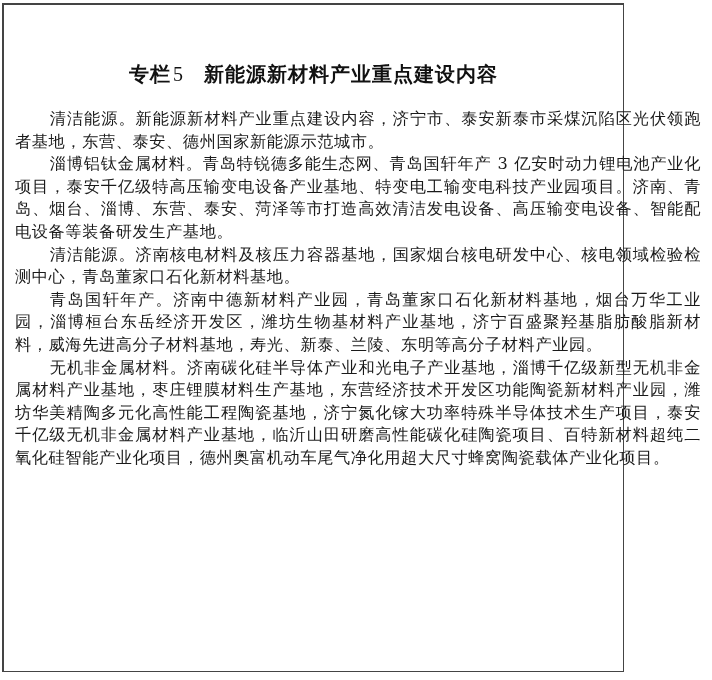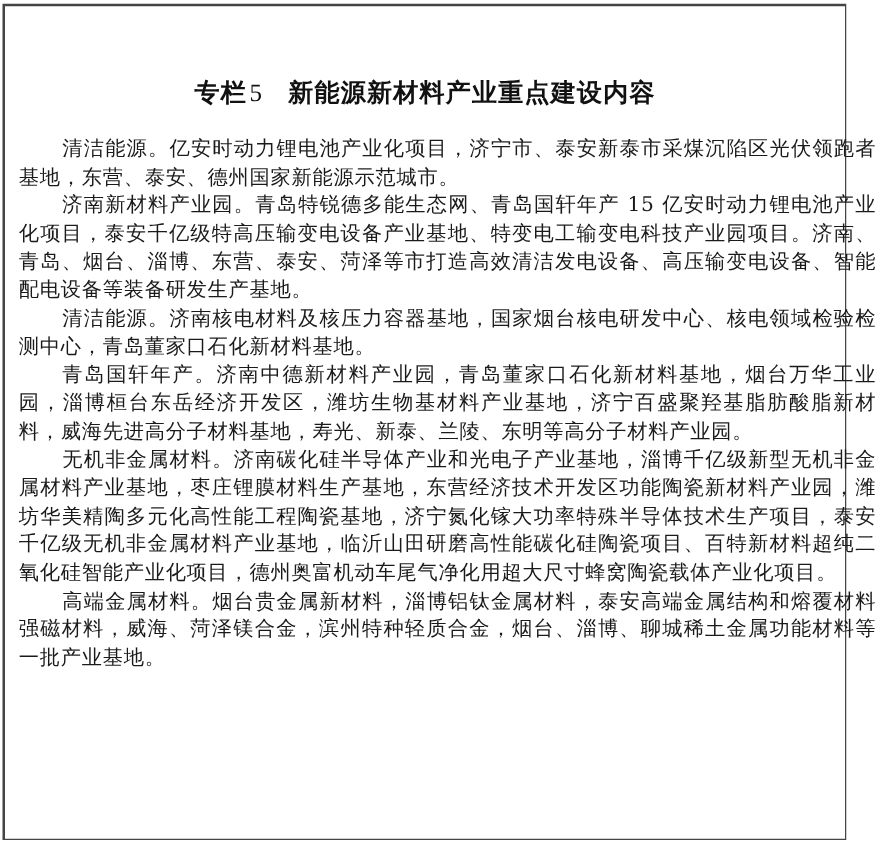--- a/index.html
+++ b/index.html
@@ -11,21 +11,21 @@
       width: 712px;
       height: 680px;
       position: relative;
       overflow: hidden;
       color: #1a1a1a;
     }
     .frame {
       position: absolute;
       left: 2px;
       top: 3px;
-      width: 675px;
+      width: 622px;
       height: 669px;
       border: 2px solid #444444;
       border-right-width: 1.5px;
       border-bottom-width: 1.5px;
       box-sizing: border-box;
       background: #ffffff;
     }
     .title {
       position: absolute;
       left: 0;
@@ -62,20 +62,19 @@
       text-indent: 2.15em;
     }
   </style>
 </head>
 <body>
 
 <div class="frame">
   <div class="title"><span>专栏</span><span class="num">5</span><span>新能源新材料产业重点建设内容</span></div>
 
   <div class="body">
-    <p class="para"><span>清洁能源。</span><span>亿安时动力锂电池产业化项目，济宁市、泰安新泰市采煤沉陷区光伏领跑者基地，东营、泰安、德州国家新能源示范城市。</span></p>
-    <p class="para"><span>济南新材料产业园。</span><span>青岛特锐德多能生态网、青岛国轩年产 15 亿安时动力锂电池产业化项目，泰安千亿级特高压输变电设备产业基地、特变电工输变电科技产业园项目。济南、青岛、烟台、淄博、东营、泰安、菏泽等市打造高效清洁发电设备、高压输变电设备、智能配电设备等装备研发生产基地。</span></p>
+    <p class="para"><span>清洁能源。</span><span>新能源新材料产业重点建设内容，济宁市、泰安新泰市采煤沉陷区光伏领跑者基地，东营、泰安、德州国家新能源示范城市。</span></p>
+    <p class="para"><span>淄博铝钛金属材料。</span><span>青岛特锐德多能生态网、青岛国轩年产 3 亿安时动力锂电池产业化项目，泰安千亿级特高压输变电设备产业基地、特变电工输变电科技产业园项目。济南、青岛、烟台、淄博、东营、泰安、菏泽等市打造高效清洁发电设备、高压输变电设备、智能配电设备等装备研发生产基地。</span></p>
     <p class="para"><span>清洁能源。</span><span>济南核电材料及核压力容器基地，国家烟台核电研发中心、核电领域检验检测中心，青岛董家口石化新材料基地。</span></p>
     <p class="para"><span>青岛国轩年产。</span><span>济南中德新材料产业园，青岛董家口石化新材料基地，烟台万华工业园，淄博桓台东岳经济开发区，潍坊生物基材料产业基地，济宁百盛聚羟基脂肪酸脂新材料，威海先进高分子材料基地，寿光、新泰、兰陵、东明等高分子材料产业园。</span></p>
     <p class="para"><span>无机非金属材料。</span><span>济南碳化硅半导体产业和光电子产业基地，淄博千亿级新型无机非金属材料产业基地，枣庄锂膜材料生产基地，东营经济技术开发区功能陶瓷新材料产业园，潍坊华美精陶多元化高性能工程陶瓷基地，济宁氮化镓大功率特殊半导体技术生产项目，泰安千亿级无机非金属材料产业基地，临沂山田研磨高性能碳化硅陶瓷项目、百特新材料超纯二氧化硅智能产业化项目，德州奥富机动车尾气净化用超大尺寸蜂窝陶瓷载体产业化项目。</span></p>
-    <p class="para"><span>高端金属材料。</span><span>烟台贵金属新材料，淄博铝钛金属材料，泰安高端金属结构和熔覆材料强磁材料，威海、菏泽镁合金，滨州特种轻质合金，烟台、淄博、聊城稀土金属功能材料等一批产业基地。</span></p>
   </div>
 </div>
 
 </body></html>

